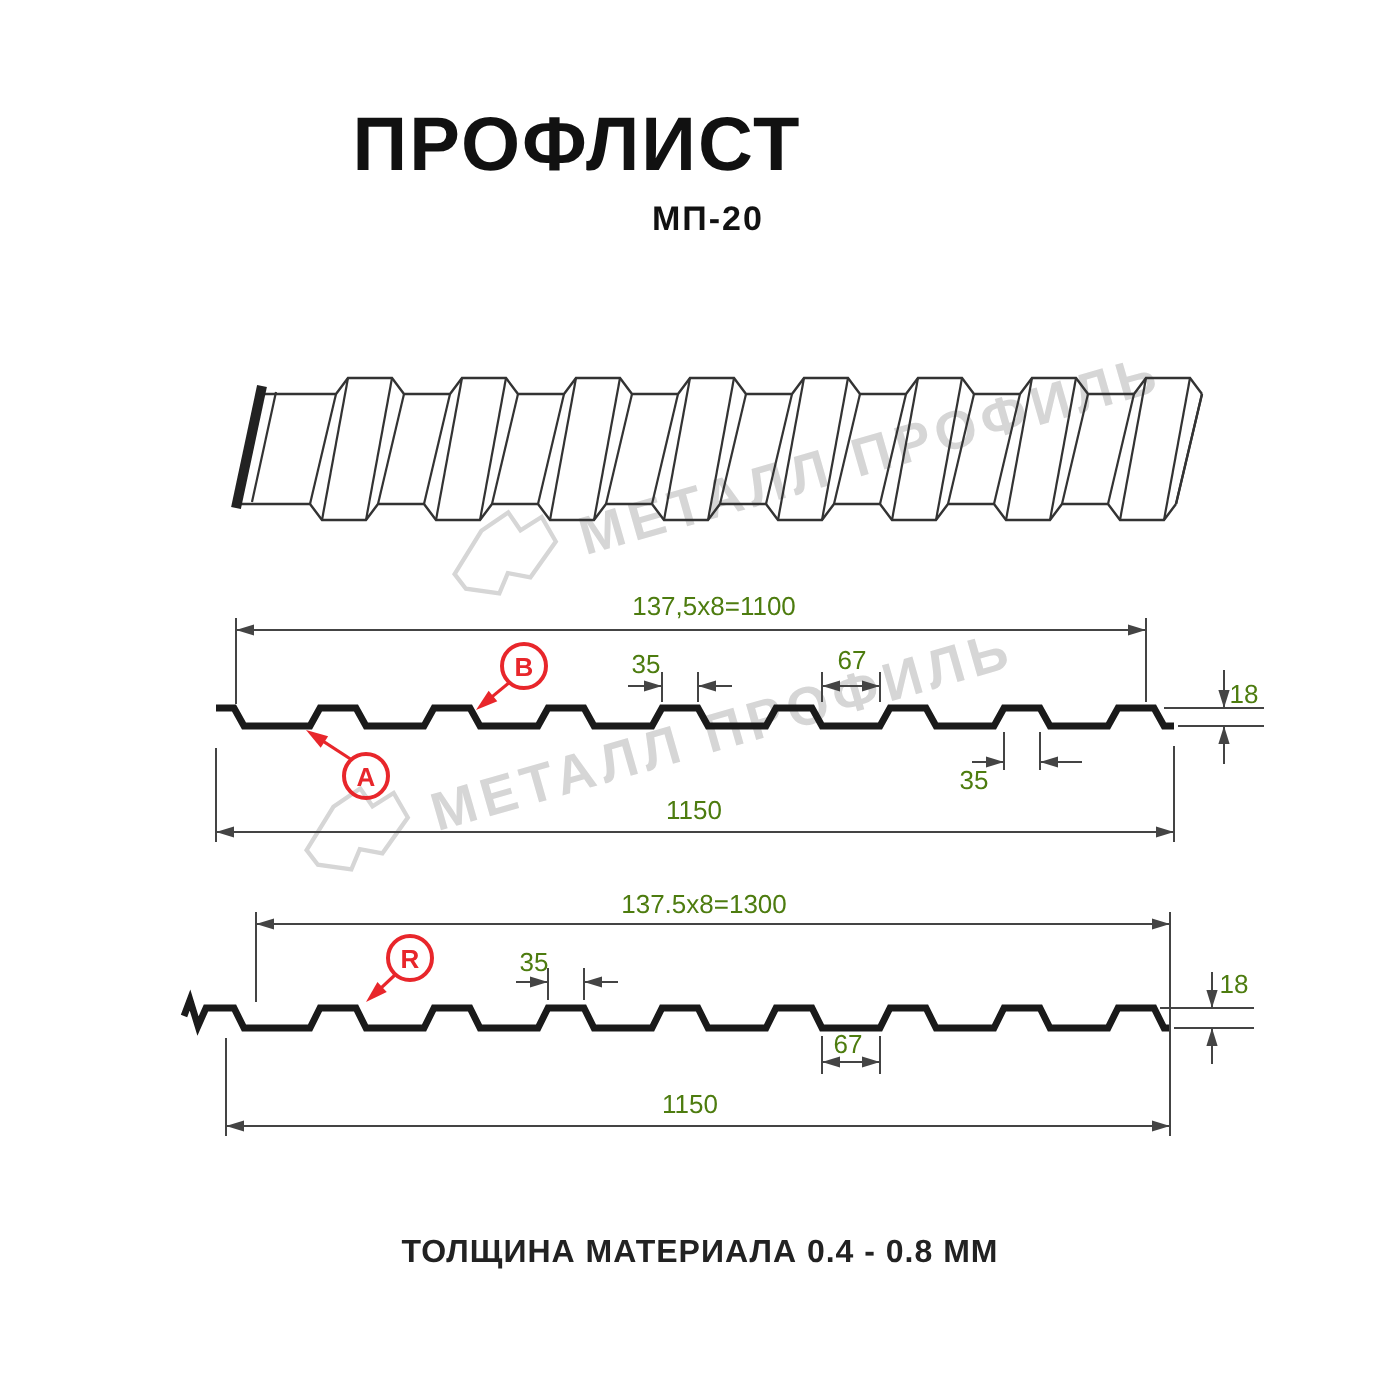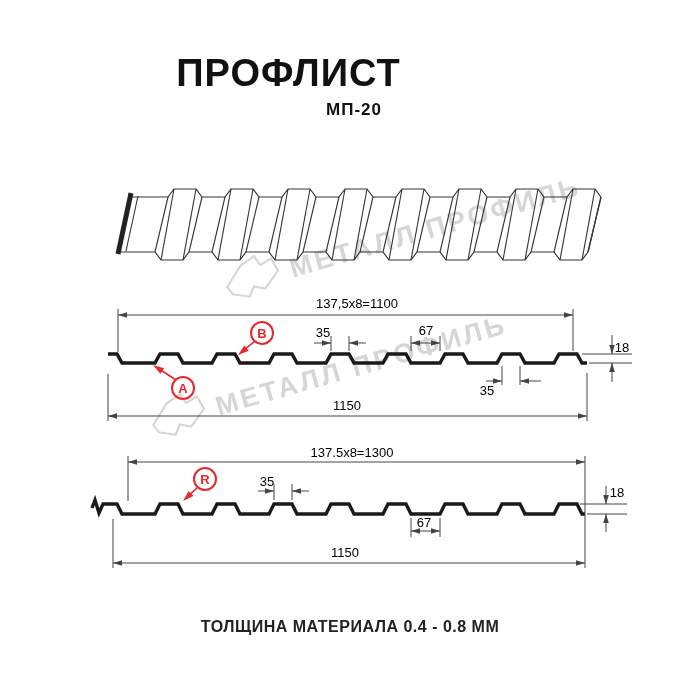--- a/index.html
+++ b/index.html
@@ -5,21 +5,21 @@
   html,body{margin:0;padding:0;}
   body{width:700px;height:700px;position:relative;background:#fff;overflow:hidden;
        font-family:"Liberation Sans",sans-serif;}
   .abs{position:absolute;}
   #title{left:0;top:52px;width:577px;text-align:center;font-size:38px;font-weight:bold;
          letter-spacing:1px;color:#111;}
   #subtitle{left:4px;top:100px;width:700px;text-align:center;font-size:17px;font-weight:bold;
             letter-spacing:1px;color:#111;}
   #footer{left:0;top:618px;width:700px;text-align:center;font-size:16px;font-weight:bold;
           letter-spacing:.5px;color:#222;}
-  .dim{position:absolute;transform:translate(-50%,-50%);font-size:13px;color:#000000;
+  .dim{position:absolute;transform:translate(-50%,-50%);font-size:13px;color:#4d7c0f;
        white-space:nowrap;z-index:3;background:transparent;}
   .badge{position:absolute;width:20px;height:20px;border:2px solid var(--red);border-radius:50%;
          color:var(--red);font-size:13px;font-weight:bold;display:flex;align-items:center;
          justify-content:center;transform:translate(-50%,-50%);z-index:3;}
   .wm{position:absolute;display:flex;align-items:center;gap:9px;color:var(--wm);
       transform:rotate(-16deg);transform-origin:0 50%;z-index:1;}
   .wm span{font-size:27px;font-weight:bold;letter-spacing:3px;white-space:nowrap;}
   #drawing{position:absolute;left:0;top:0;z-index:2;}
 </style>
 </head>

